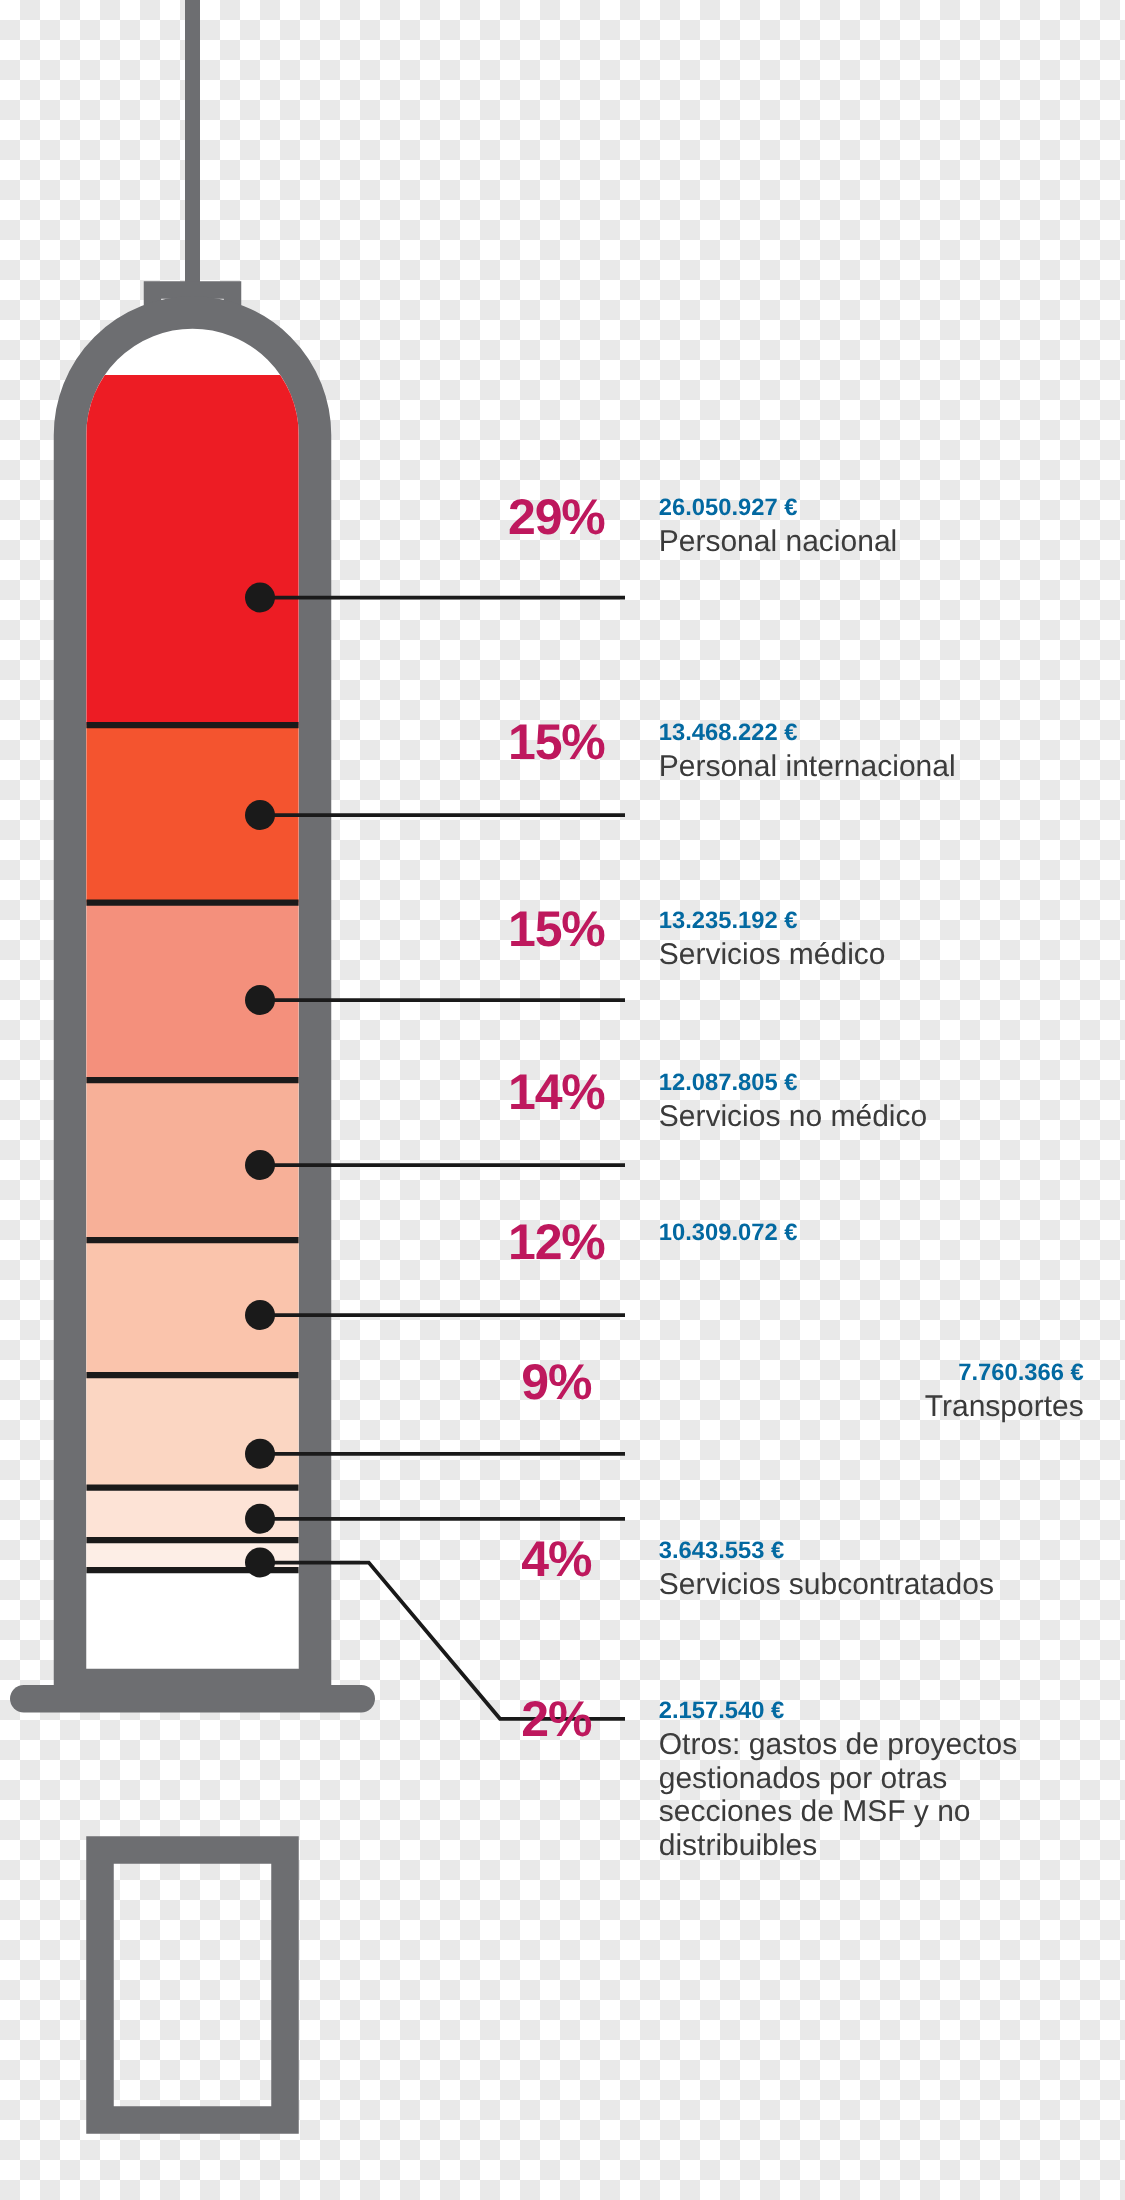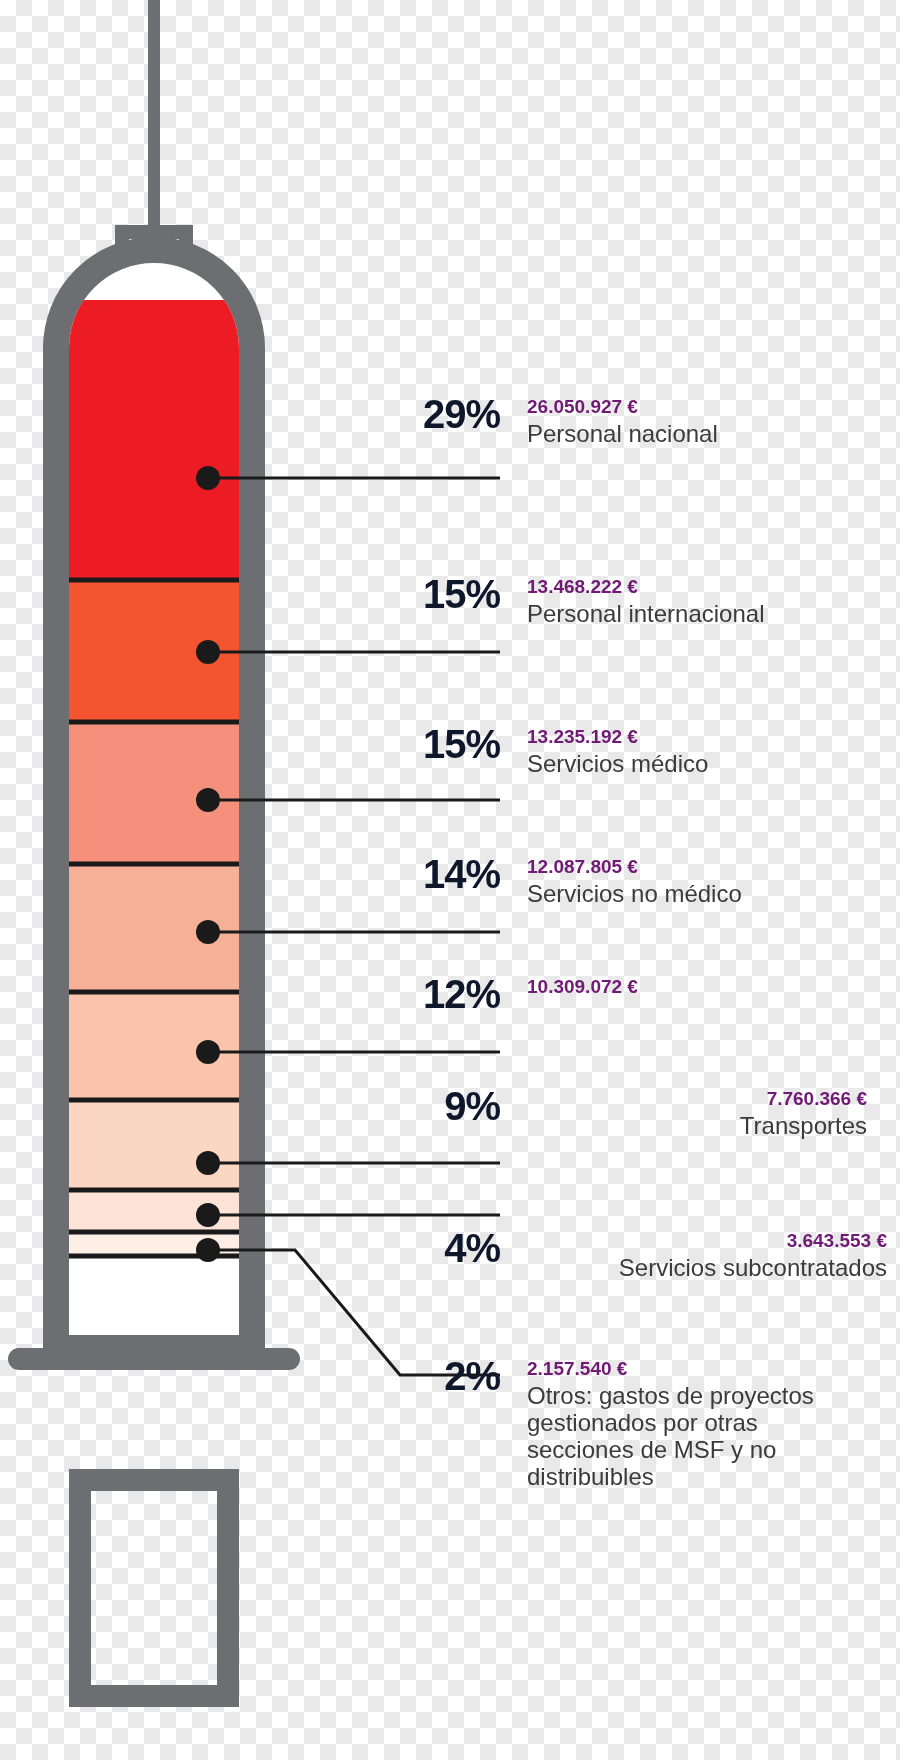--- a/index.html
+++ b/index.html
@@ -12,25 +12,25 @@
       linear-gradient(45deg,#e9e9e9 25%,transparent 25%,transparent 75%,#e9e9e9 75%);
     background-size:32px 32px;
     background-position:0 0,16px 16px;
   }
   .stage{position:absolute;left:0;top:0;width:900px;height:1760px;}
   svg.syringe{position:absolute;left:0;top:0;}
   .labels{position:absolute;left:0;top:0;width:900px;height:1760px;}
   .row{position:absolute;}
   .pct{
     position:absolute;right:0;top:0;
-    color:#0f172a;font-weight:bold;font-size:40px;line-height:40px;
-    letter-spacing:-1px;white-space:nowrap;text-align:right;
+    color:#be185d;font-weight:bold;font-size:40px;line-height:40px;
+    letter-spacing:-1px;white-space:nowrap;text-align:center;
   }
   .amount{
-    color:#701a75;font-weight:bold;font-size:19px;line-height:26px;white-space:nowrap;
+    color:#0369a1;font-weight:bold;font-size:19px;line-height:26px;white-space:nowrap;
   }
   .desc{
     color:#3b3b3b;font-weight:normal;font-size:24px;line-height:27px;
   }
   .txtblock{position:absolute;left:0;top:0;}
 </style>
 </head>
 <body>
 
 <div class="stage">
@@ -140,21 +140,21 @@
     <div class="row" style="left:0;top:1086px;">
       <div class="pct" style="left:390px;right:auto;width:110px;">9%</div>
       <div class="txtblock" style="left:527px;text-align:right;">
         <div class="amount">7.760.366 €</div>
         <div class="desc" style="width:340px;">Transportes</div>
       </div>
     </div>
 
     <div class="row" style="left:0;top:1228px;">
       <div class="pct" style="left:390px;right:auto;width:110px;">4%</div>
-      <div class="txtblock" style="left:527px;text-align:right;">
+      <div class="txtblock" style="left:527px;">
         <div class="amount">3.643.553 €</div>
         <div class="desc" style="width:360px;">Servicios subcontratados</div>
       </div>
     </div>
 
     <div class="row" style="left:0;top:1356px;">
       <div class="pct" style="left:390px;right:auto;width:110px;">2%</div>
       <div class="txtblock" style="left:527px;">
         <div class="amount">2.157.540 €</div>
         <div class="desc" style="width:300px;">Otros: gastos de proyectos gestionados por otras secciones de MSF y no distribuibles</div>

